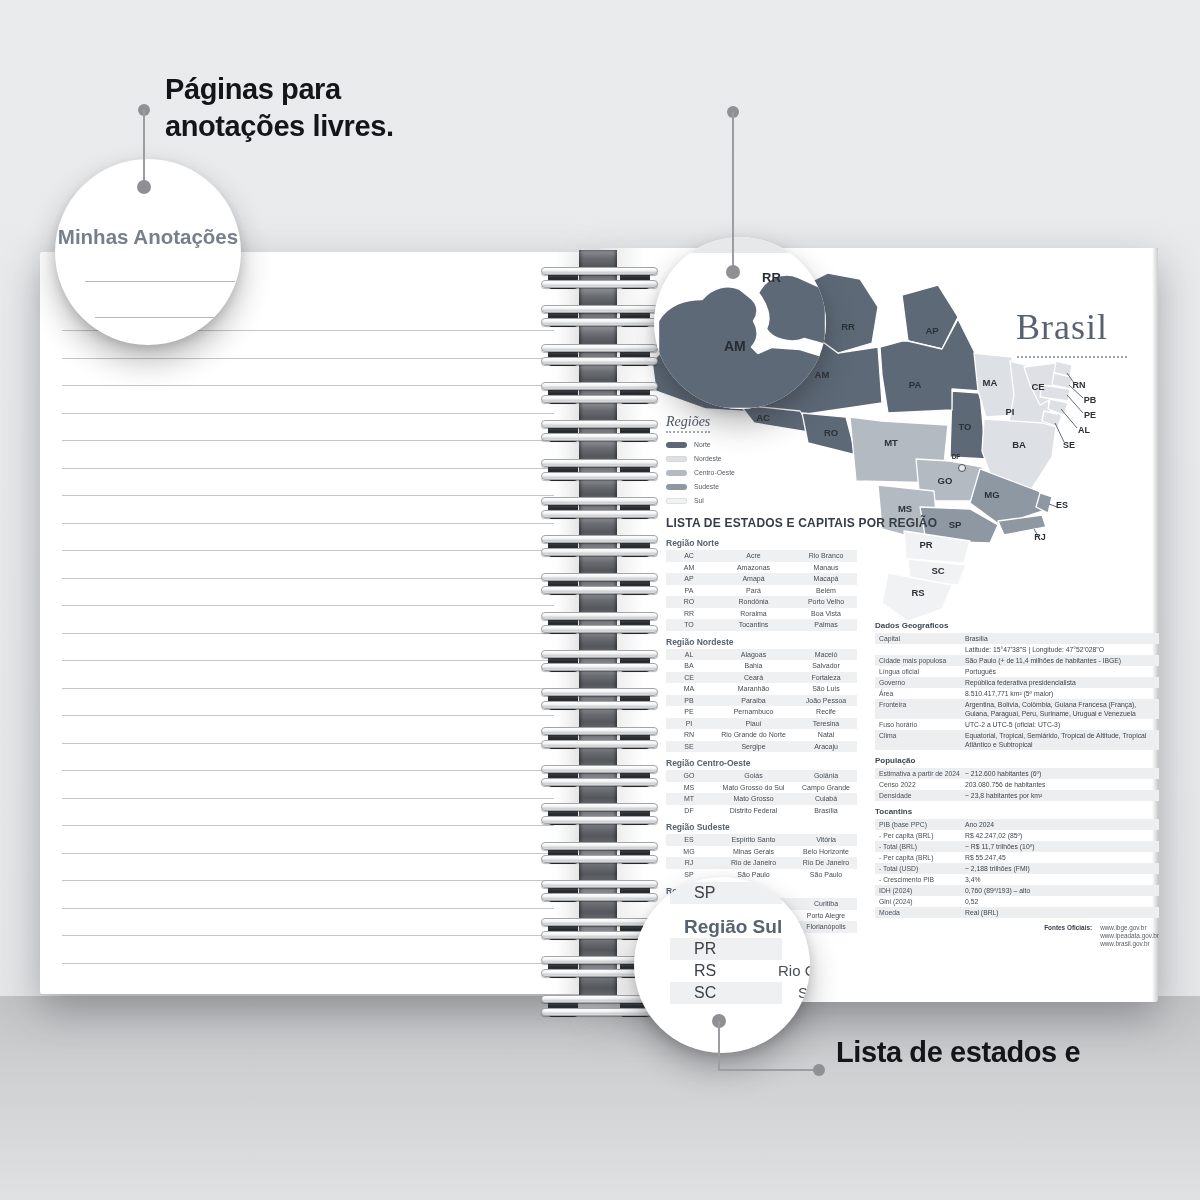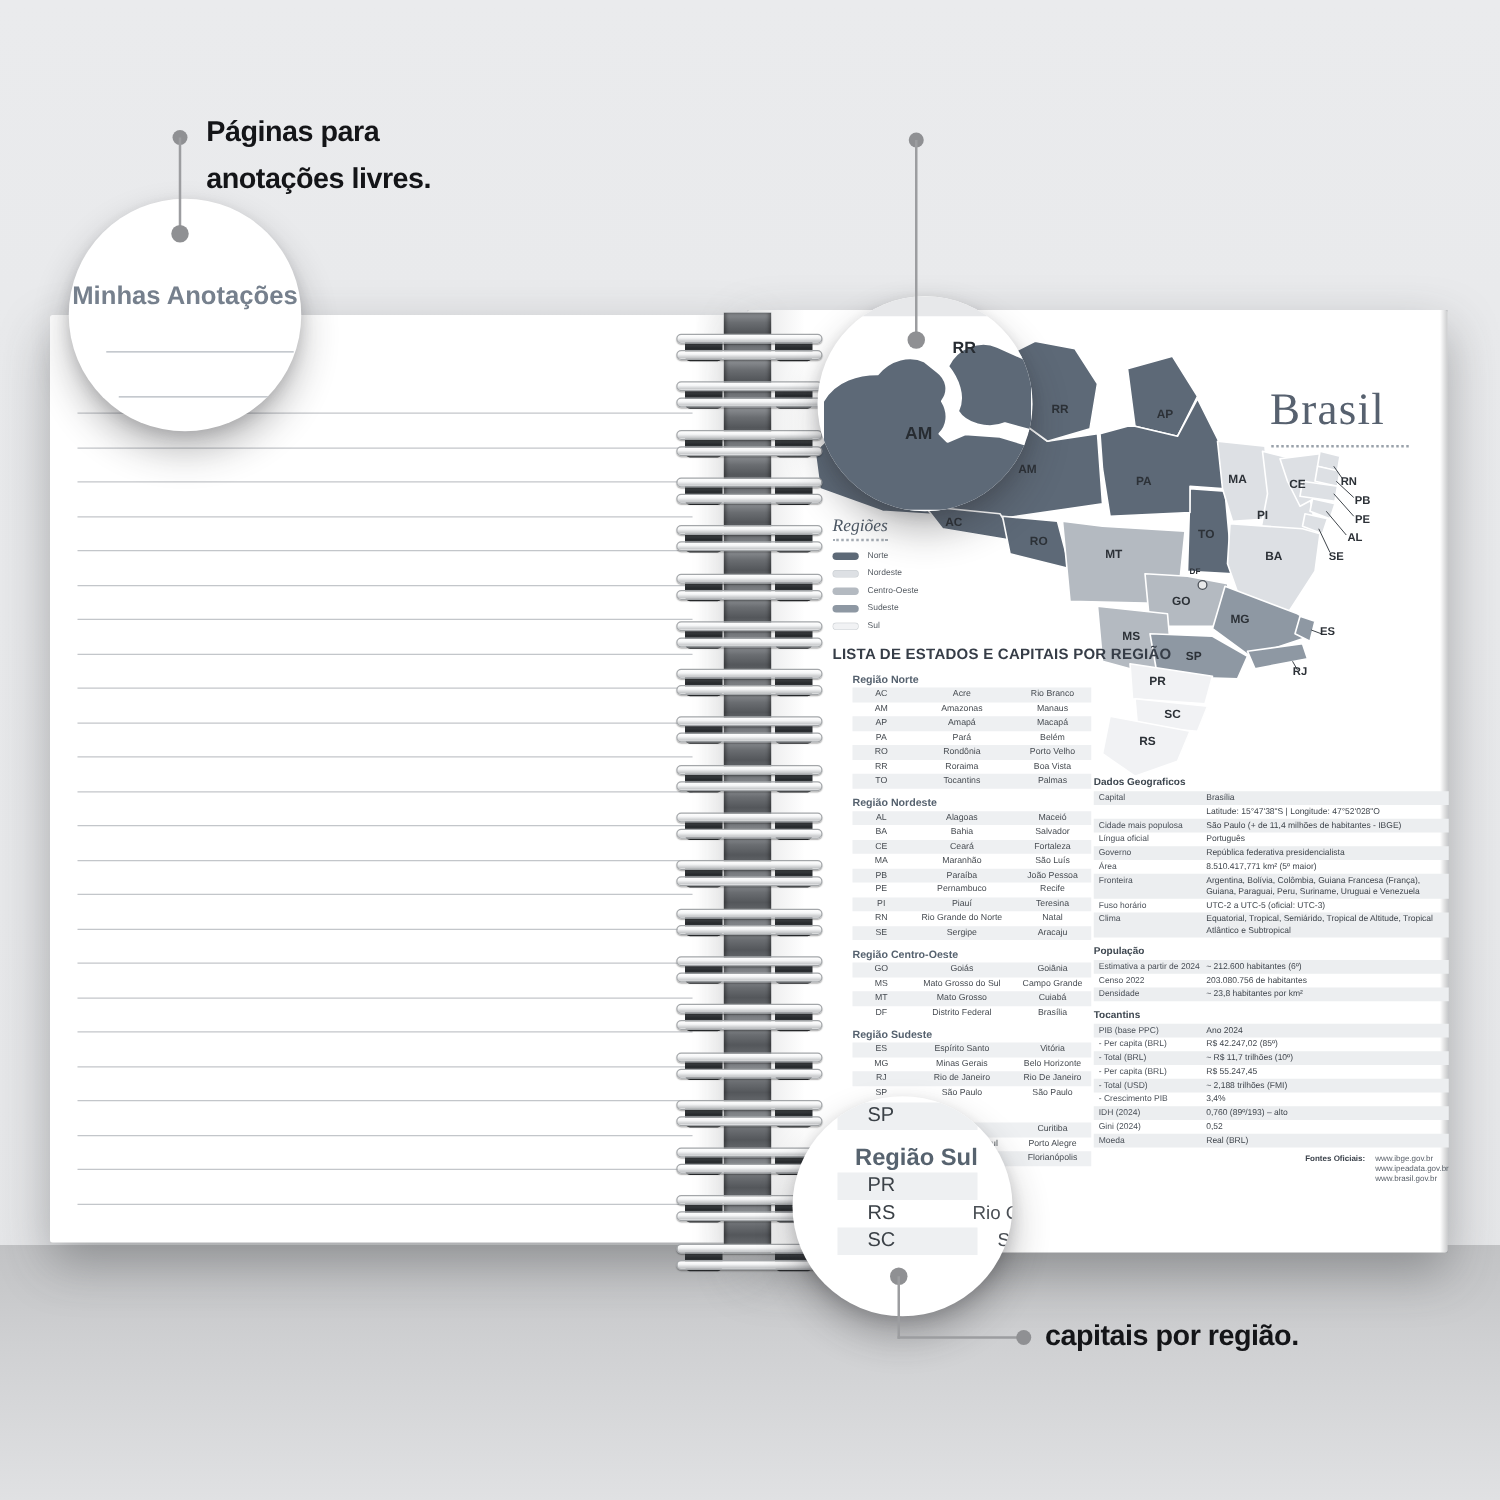--- a/index.html
+++ b/index.html
@@ -38,21 +38,21 @@
     font-size:36px;color:#57616f;letter-spacing:1px;}
   .brasil-underline{left:1017px;top:356px;width:110px;height:0;border-bottom:2px dotted #9aa2ab;}
   .legend{left:666px;top:412px;width:110px;}
   .lg-title{font-family:"Liberation Serif",serif;font-style:italic;font-size:14px;color:#4e5966;
     display:inline-block;border-bottom:2px dotted #a6adb5;padding-bottom:1px;}
   .lg-row{display:flex;align-items:center;height:13px;margin-top:1px;}
   .lg-row:first-of-type{margin-top:5px;}
   .lg-sw{width:21px;height:6px;border-radius:3px;margin-right:7px;flex:none;}
   .lg-lb{font-size:6.8px;color:#565c63;}
   .list-title{left:666px;top:516px;font-size:12px;font-weight:bold;color:#363d47;letter-spacing:.2px;}
-  .regioes{left:666px;top:538px;width:191px;margin-left:16px;}
+  .regioes{left:666px;top:538px;width:191px;}
   .rg-h{font-size:8.5px;font-weight:bold;color:#56626f;line-height:10px;margin:6px 0 2px;}
   .rg-h:first-child{margin-top:0;}
   .rg-row{display:flex;font-size:7px;color:#474c52;line-height:11.5px;height:11.5px;}
   .rg-row.odd{background:#eef0f2;}
   .rg-row .c0{width:46px;text-align:center;flex:none;}
   .rg-row .c1{flex:1;text-align:center;}
   .rg-row .c2{width:62px;text-align:center;flex:none;}
   .infos{left:875px;top:621px;width:284px;}
   .in-h{font-size:8px;font-weight:bold;color:#3e4750;line-height:10px;margin:6px 0 2px;}
   .in-h:first-child{margin-top:0;}
@@ -74,22 +74,22 @@
   .mag-map{left:654px;top:237px;width:172px;height:172px;}
   .mm-label{position:absolute;font-weight:bold;color:#272c32;}
   .mag-list{left:634px;top:877px;width:176px;height:176px;}
   .ml-stripe{position:absolute;left:36px;width:112px;height:22px;background:#eef0f2;}
   .ml-txt{position:absolute;font-size:16px;line-height:22px;color:#3b4147;}
   .ml-frag{position:absolute;font-size:15px;line-height:22px;color:#4a4f55;white-space:nowrap;}
   .ml-head{position:absolute;left:50px;top:39px;font-size:19px;font-weight:bold;color:#57636f;}
   
   .dot{position:absolute;border-radius:50%;background:#8f9093;z-index:7;}
   .cline{position:absolute;background:#9c9da0;z-index:7;}
-  .callout{position:absolute;font-weight:bold;font-size:23px;line-height:37px;
-    letter-spacing:-0.4px;color:#141518;z-index:8;margin-top:16px;}
+  .callout{position:absolute;font-weight:bold;font-size:29px;line-height:37px;
+    letter-spacing:-0.4px;color:#141518;z-index:8;}
 </style>
 </head>
 <body>
 
 <div class="stage">
   <div class="floor"></div>
 
   <div class="page page-left">
     <div class="mp-heading">Minhas Anotações</div>
     <div id="rules">
@@ -620,15 +620,15 @@
   <div class="dot" style="left:712px;top:1014px;width:14px;height:14px;"></div>
   <div class="cline" style="left:718px;top:1021px;width:2px;height:50px;"></div>
   <div class="cline" style="left:718px;top:1069px;width:100px;height:2px;"></div>
   <div class="dot" style="left:813px;top:1064px;width:12px;height:12px;"></div>
 
   <div class="callout" style="left:165px;top:71px;">
     <div>Páginas para</div>
     <div>anotações livres.</div>
   </div>
   <div class="callout" style="left:836px;top:1034px;">
-    <div>capitais por região.</div>
+    <div>Lista de estados e</div>
   </div>
 </div>
 
 </body></html>

